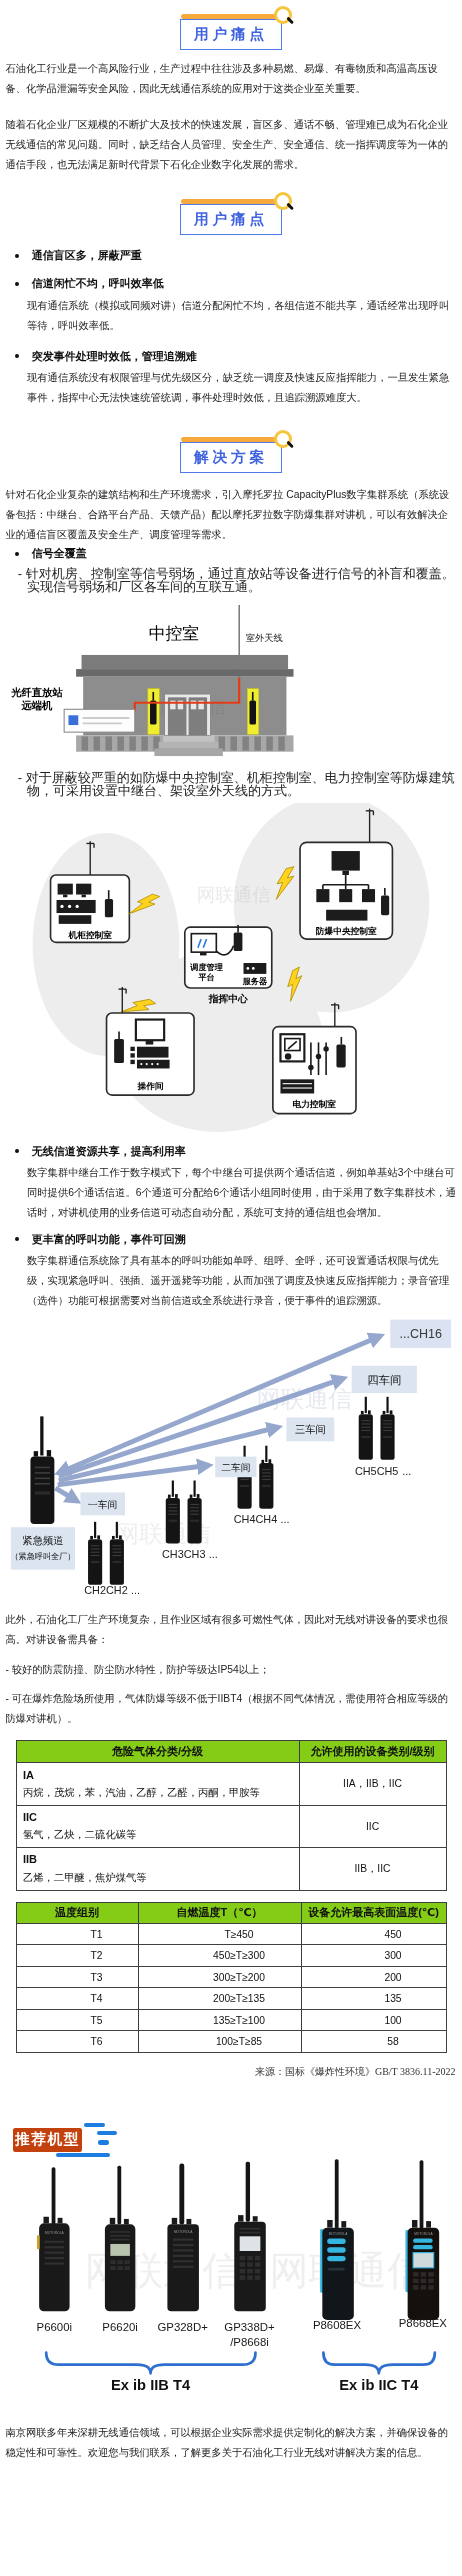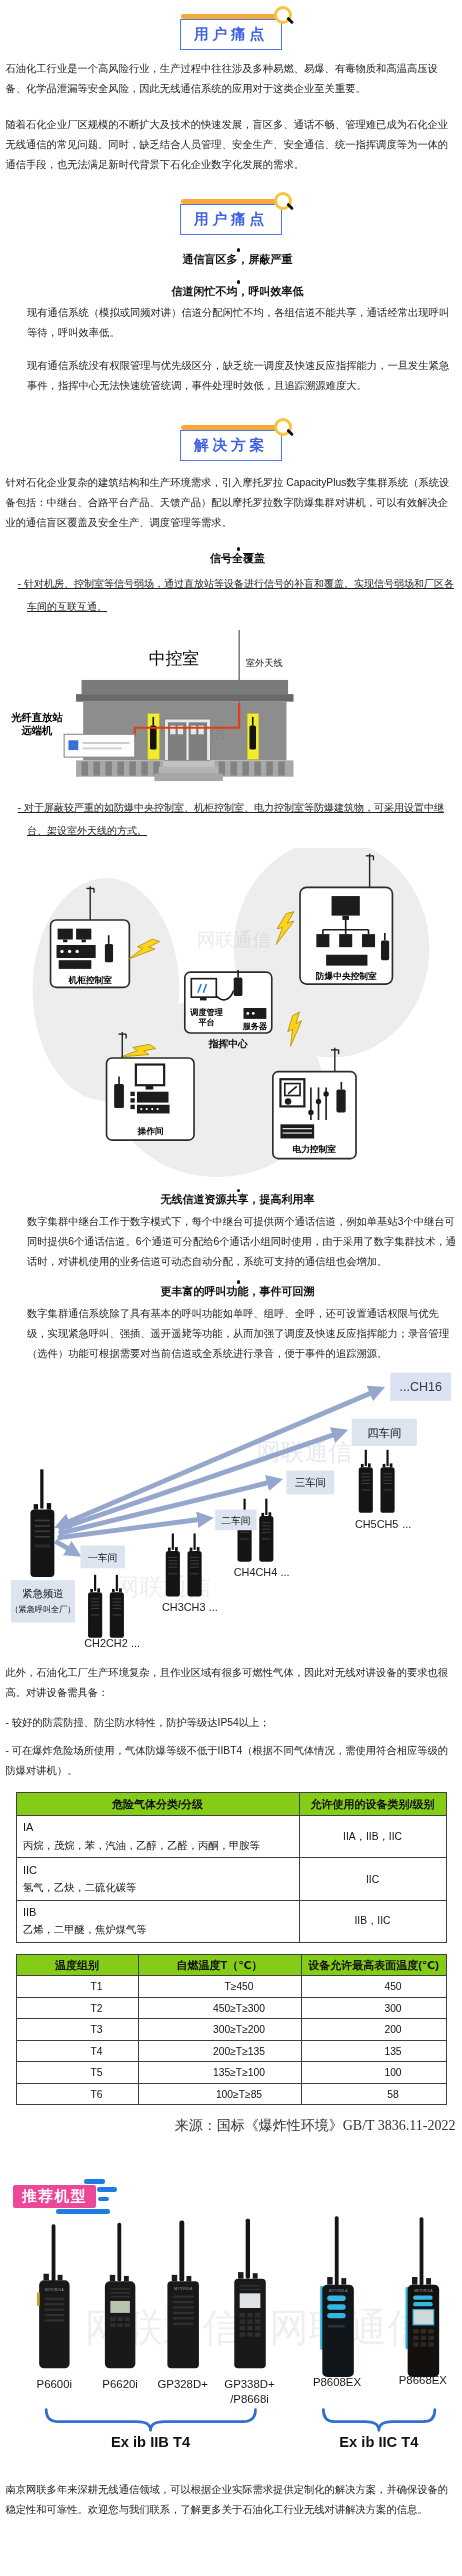--- a/index.html
+++ b/index.html
@@ -11,42 +11,42 @@
   .badge{position:relative;display:inline-block;}
   .badge-bar{height:4.9px;background:#f7a93c;border-radius:2.7px;margin:0 1.1px;}
   .badge-box{border:1.1px solid #4e79e8;background:#fff;padding:4.9px 13px 5.4px;
              font-size:14.7px;font-weight:bold;color:#3f63e0;letter-spacing:3.8px;}
   .badge-mag{position:absolute;right:-8.7px;top:-7.6px;width:16.3px;height:18.5px;}
   .mag-circle{width:12px;height:12px;border:3.3px solid #f6c53e;border-radius:50%;background:#fff;}
   .mag-handle{position:absolute;left:12px;top:13px;width:8.2px;height:3.3px;background:#111;
               border-radius:1.6px;transform:rotate(45deg);}
   
   .pp{margin-top:13px;}
-  .pp-head{display:flex;align-items:center;flex-direction:column;}
+  .pp-head{display:flex;align-items:center;}
   .pp-dot{width:3.8px;height:3.8px;border-radius:50%;background:#111;margin-left:15px;flex:0 0 auto;}
   .pp-title{margin:0 0 0 13px;font-size:11px;font-weight:bold;color:#111;}
   .pp-body{margin:4.4px 5.4px 0 27px;font-size:10.3px;line-height:20px;color:#222;}
-  .dash-line{margin:5.4px 5.4px 0 27px;text-indent:-9.2px;font-size:10px;line-height:23px;color:#222;text-decoration:underline;}
+  .dash-line{margin:5.4px 5.4px 0 27px;text-indent:-9.2px;font-size:13px;line-height:13px;color:#222;}
   svg{display:block;}
   .dsvg{margin-top:3.3px;}
   
   table{border-collapse:collapse;margin:11px auto 0;width:431px;table-layout:fixed;}
   th,td{border:1.1px solid #3f3f3f;font-size:10.3px;color:#111;}
   th{background:#84cc16;font-size:11px;font-weight:bold;padding:3.3px 2.2px;}
   .t1 td.lc{padding:2.2px 6.5px;}
-  .t1 .cat{font-weight:normal;font-size:11px;line-height:18.5px;}
+  .t1 .cat{font-weight:bold;font-size:11px;line-height:18.5px;}
   .t1 .gas{font-size:10.3px;line-height:18.5px;}
   .t1 td.ctr,.t2 td{text-align:center;vertical-align:middle;}
   .t2 td{height:18.5px;padding-left:40px;}
   .t2 th{padding:2.7px 1.1px;}
-  .source{margin:12px 6.5px 0 0;text-align:right;font-size:14px;color:#333;
+  .source{margin:12px 6.5px 0 0;text-align:right;font-size:10px;color:#333;
           font-family:"Liberation Serif","DejaVu Serif",serif;}
   
   .rec-wrap{position:relative;margin:45px 0 0 13px;height:33px;}
-  .rec-box{position:absolute;left:0;top:4.4px;width:83px;height:23.4px;background:#ec4899;
+  .rec-box{position:absolute;left:0;top:4.4px;width:69px;height:23.4px;background:#c2410c;
            border-radius:2.2px;color:#fff;font-size:14.7px;font-weight:bold;letter-spacing:1.6px;
            display:flex;align-items:center;justify-content:center;}
   .rec-bar{position:absolute;background:#1b7de2;height:4.4px;border-radius:2.2px;}
   .rb1{left:71px;top:-1.1px;width:20.7px;}
   .rb2{left:84px;top:7px;width:19.6px;}
   .rb3{left:85px;top:16.3px;width:11px;}
   .rb4{left:43px;top:29px;width:54px;}
   .footer{margin:30px 5.4px 0;font-size:10.3px;line-height:20px;color:#222;}
   .serif{font-family:"Liberation Serif","DejaVu Serif",serif;}
 </style>
@@ -84,36 +84,40 @@
     </div>
 </div>
 <div class="pp">
   <div class="pp-head">
       <span class="pp-dot"></span>
     <h3 class="pp-title">信道闲忙不均，呼叫效率低</h3>
     </div>
   <p class="pp-body">现有通信系统（模拟或同频对讲）信道分配闲忙不均，各组信道不能共享，通话经常出现呼叫等待，呼叫效率低。</p>
 </div>
 <div class="pp">
+  <div class="pp-head">
+      <span class="pp-dot"></span>
+    <h3 class="pp-title">突发事件处理时效低，管理追溯难</h3>
+    </div>
   <p class="pp-body">现有通信系统没有权限管理与优先级区分，缺乏统一调度及快速反应指挥能力，一旦发生紧急事件，指挥中心无法快速统管统调，事件处理时效低，且追踪溯源难度大。</p>
 </div>
 
 <div class="badge-wrap" style="margin-top:29px">
   <div class="badge">
     <div class="badge-bar"></div>
     <div class="badge-box">解决方案</div>
     <div class="badge-mag">
       <div class="mag-circle"></div>
         <div class="mag-handle"></div>
     </div>
   </div>
 </div>
 <p class="para" style="margin-top:12px">针对石化企业复杂的建筑结构和生产环境需求，引入摩托罗拉 CapacityPlus数字集群系统（系统设备包括：中继台、合路平台产品、天馈产品）配以摩托罗拉数字防爆集群对讲机，可以有效解决企业的通信盲区覆盖及安全生产、调度管理等需求。</p>
 
-<div class="pp" style="margin-top:14px">
+<div class="pp" style="margin-top:1px">
   <div class="pp-head">
       <span class="pp-dot"></span>
     <h3 class="pp-title">信号全覆盖</h3>
     </div>
 </div>
 <p class="dash-line">- 针对机房、控制室等信号弱场，通过直放站等设备进行信号的补盲和覆盖。实现信号弱场和厂区各车间的互联互通。</p>
 
 <svg class="dsvg" width="462" height="169" viewBox="0 0 850 310">
   <text class="serif" x="320" y="78" text-anchor="middle" font-size="31" fill="#000" font-family="Liberation Serif, DejaVu Serif, serif">中控室</text>
   <line x1="440" y1="16" x2="440" y2="150" stroke="#444" stroke-width="2"></line>

